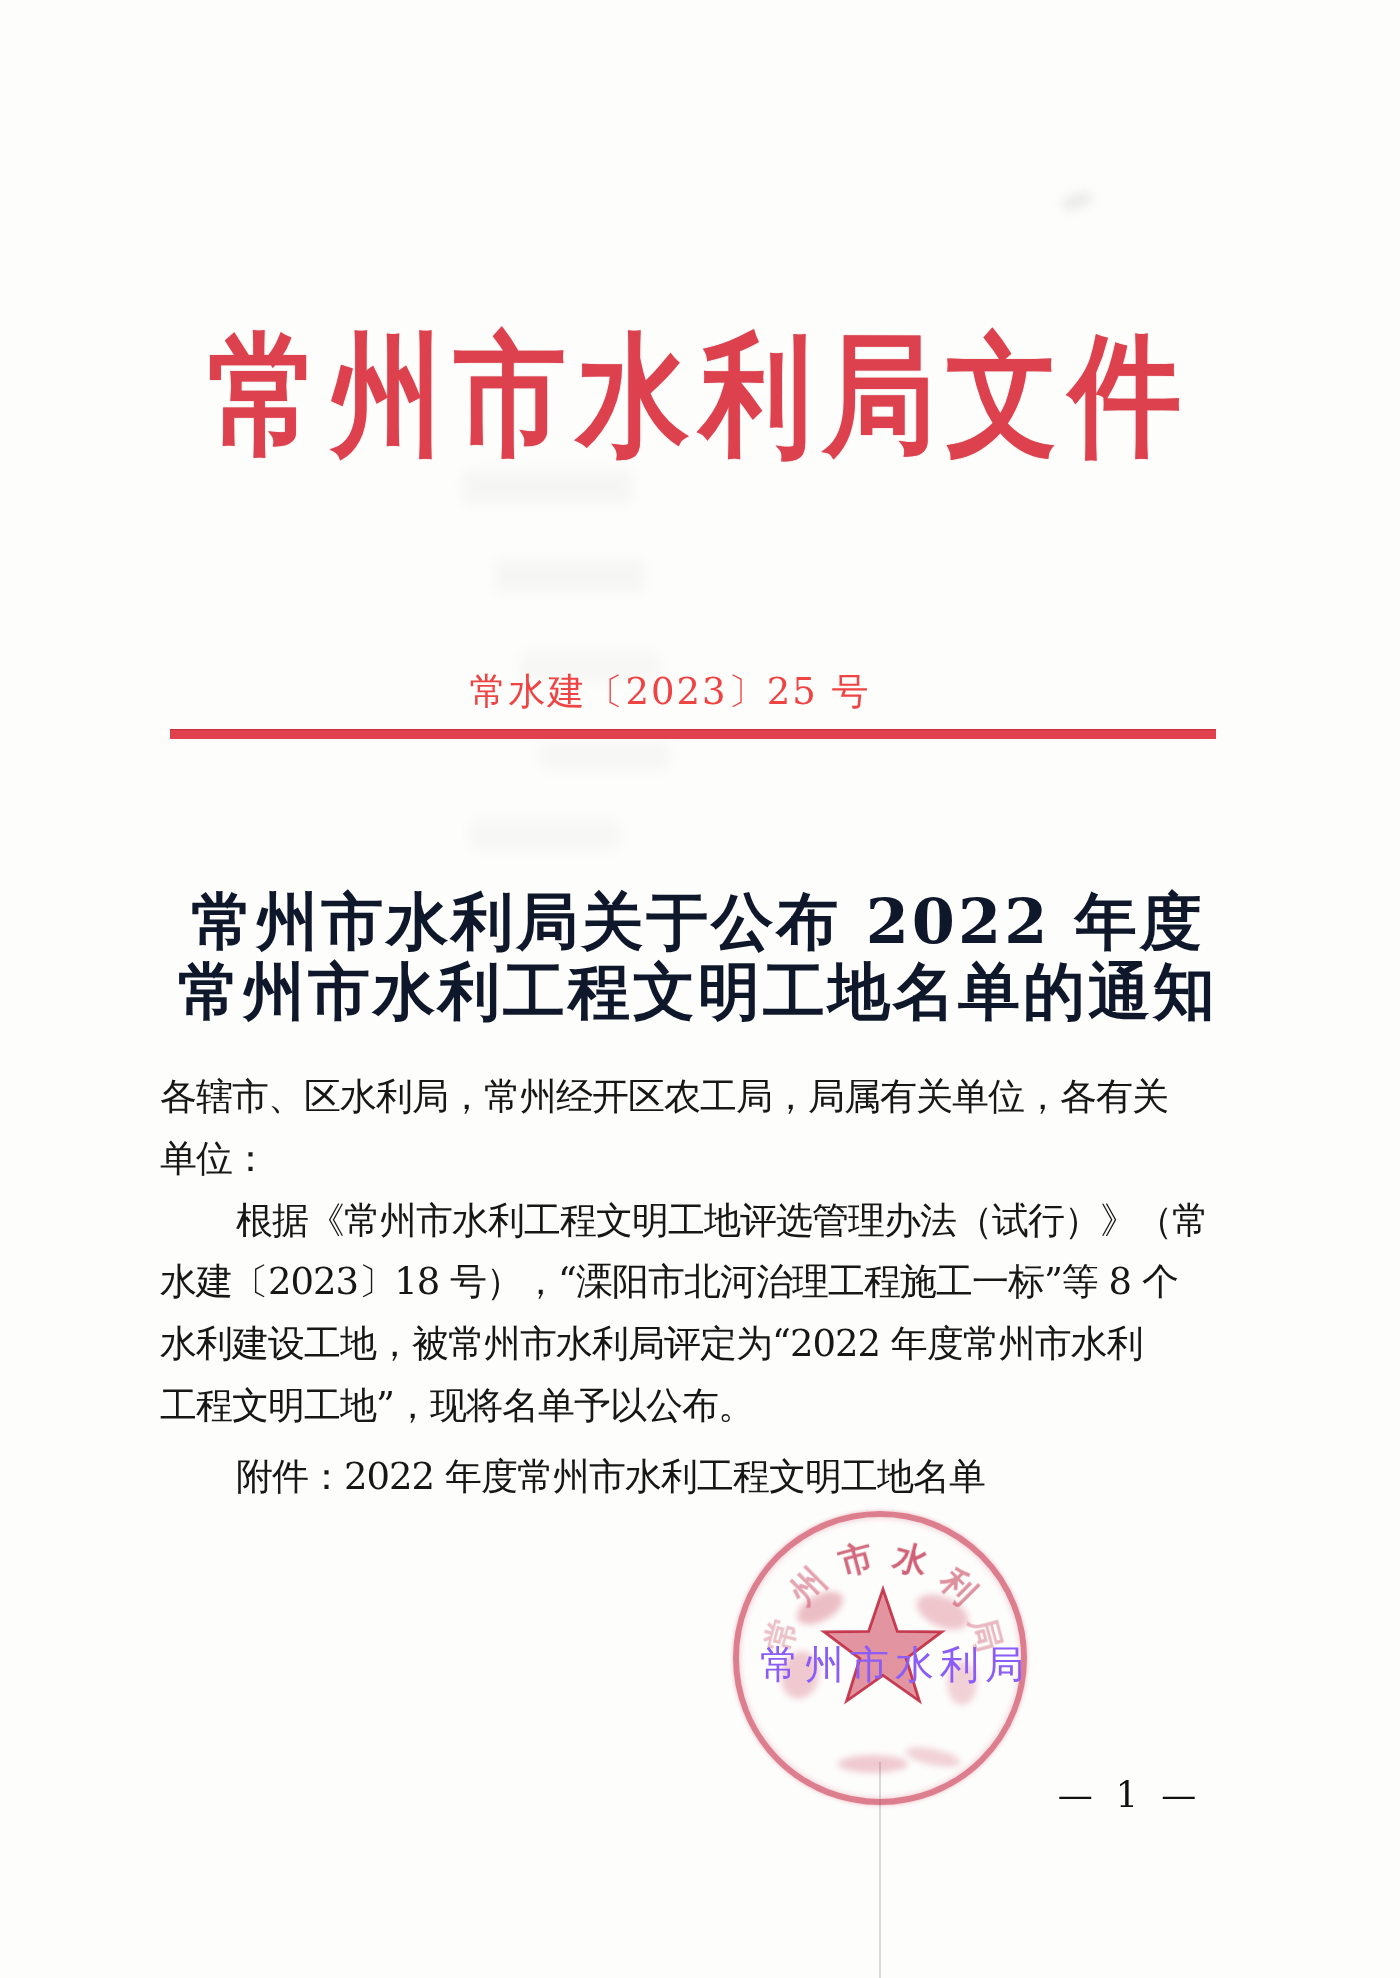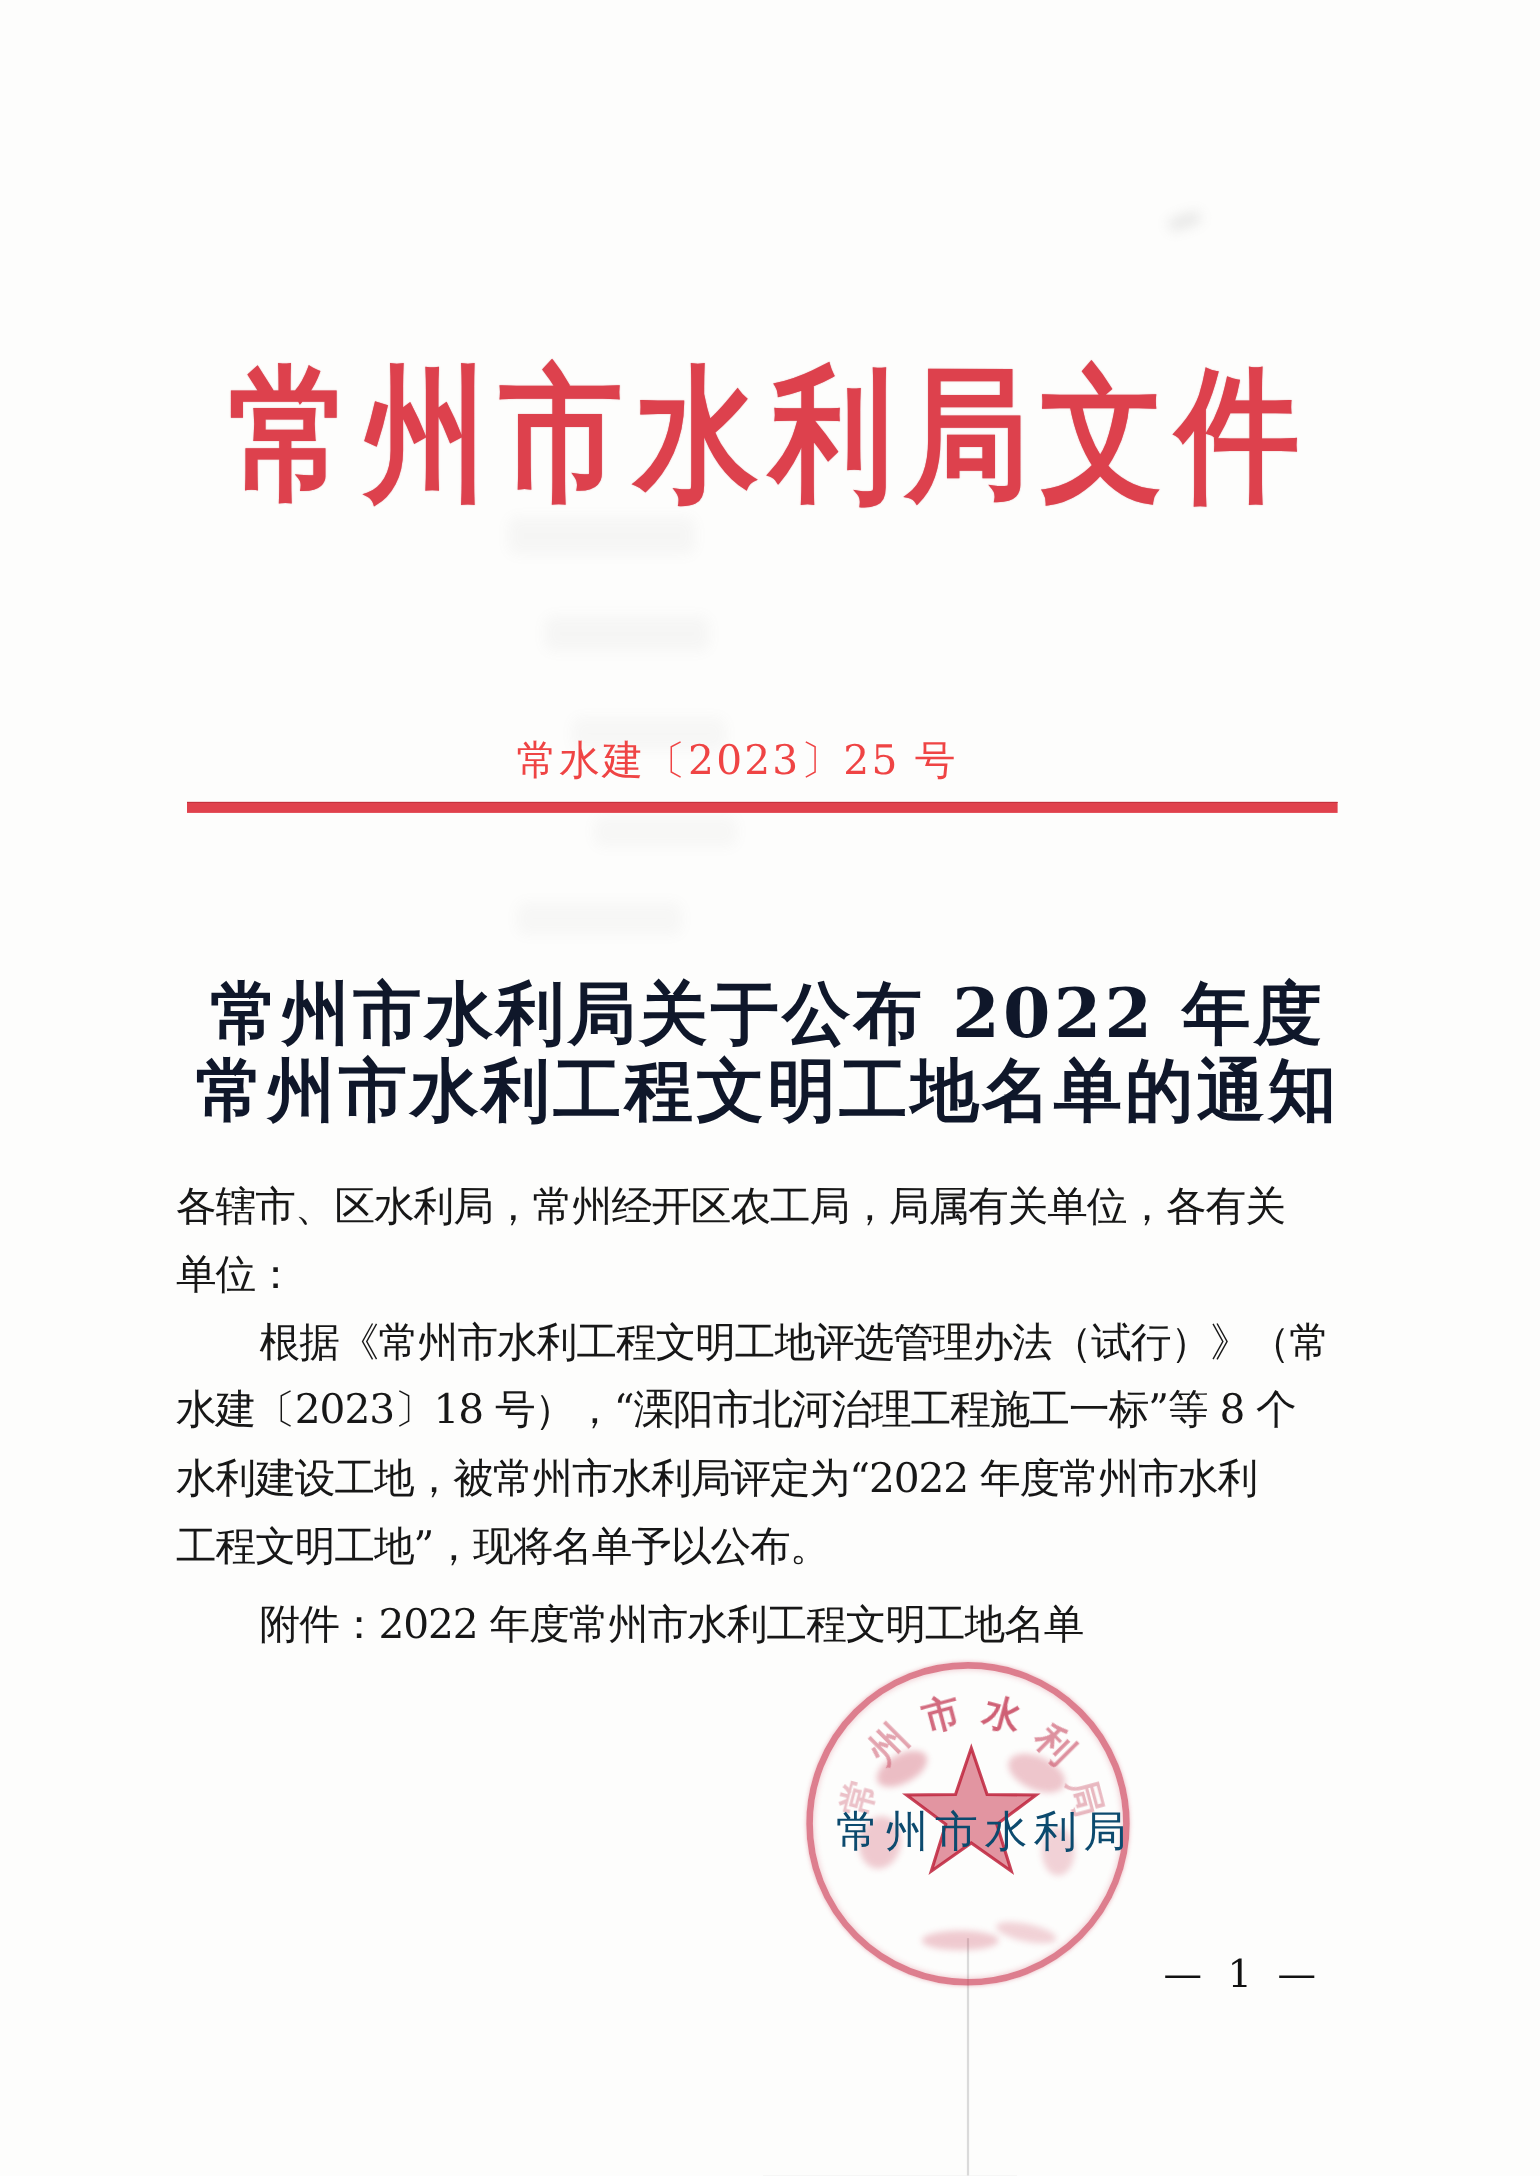--- a/index.html
+++ b/index.html
@@ -31,21 +31,21 @@
     left:0;right:4px;text-align:center;font-size:62px;font-weight:bold;
     color:#0f172a;letter-spacing:3px;white-space:nowrap;
   }
   .t1{top:880px;} .t2{top:950px;}
   .body-line{
     left:160px;width:945px;font-size:37px;letter-spacing:-1px;
     color:#171717;white-space:nowrap;
   }
   .indent{text-indent:76px;}
   .sig{
-    text-align:center;font-size:39px;color:#0c4a6e;white-space:nowrap;z-index:3;
+    text-align:center;font-size:39px;color:#8b5cf6;white-space:nowrap;z-index:3;
   }
   .sig-org{top:1638px;left:760px;width:270px;letter-spacing:6px;}
   .sig-date{top:1700px;left:745px;width:320px;letter-spacing:2px;}
   
   .seal{
     top:1511px;left:733px;width:294px;height:294px;z-index:2;
   }
   .seal-ring{
     position:absolute;inset:0;border-radius:50%;
     border:6px solid rgba(201,48,74,.62);

